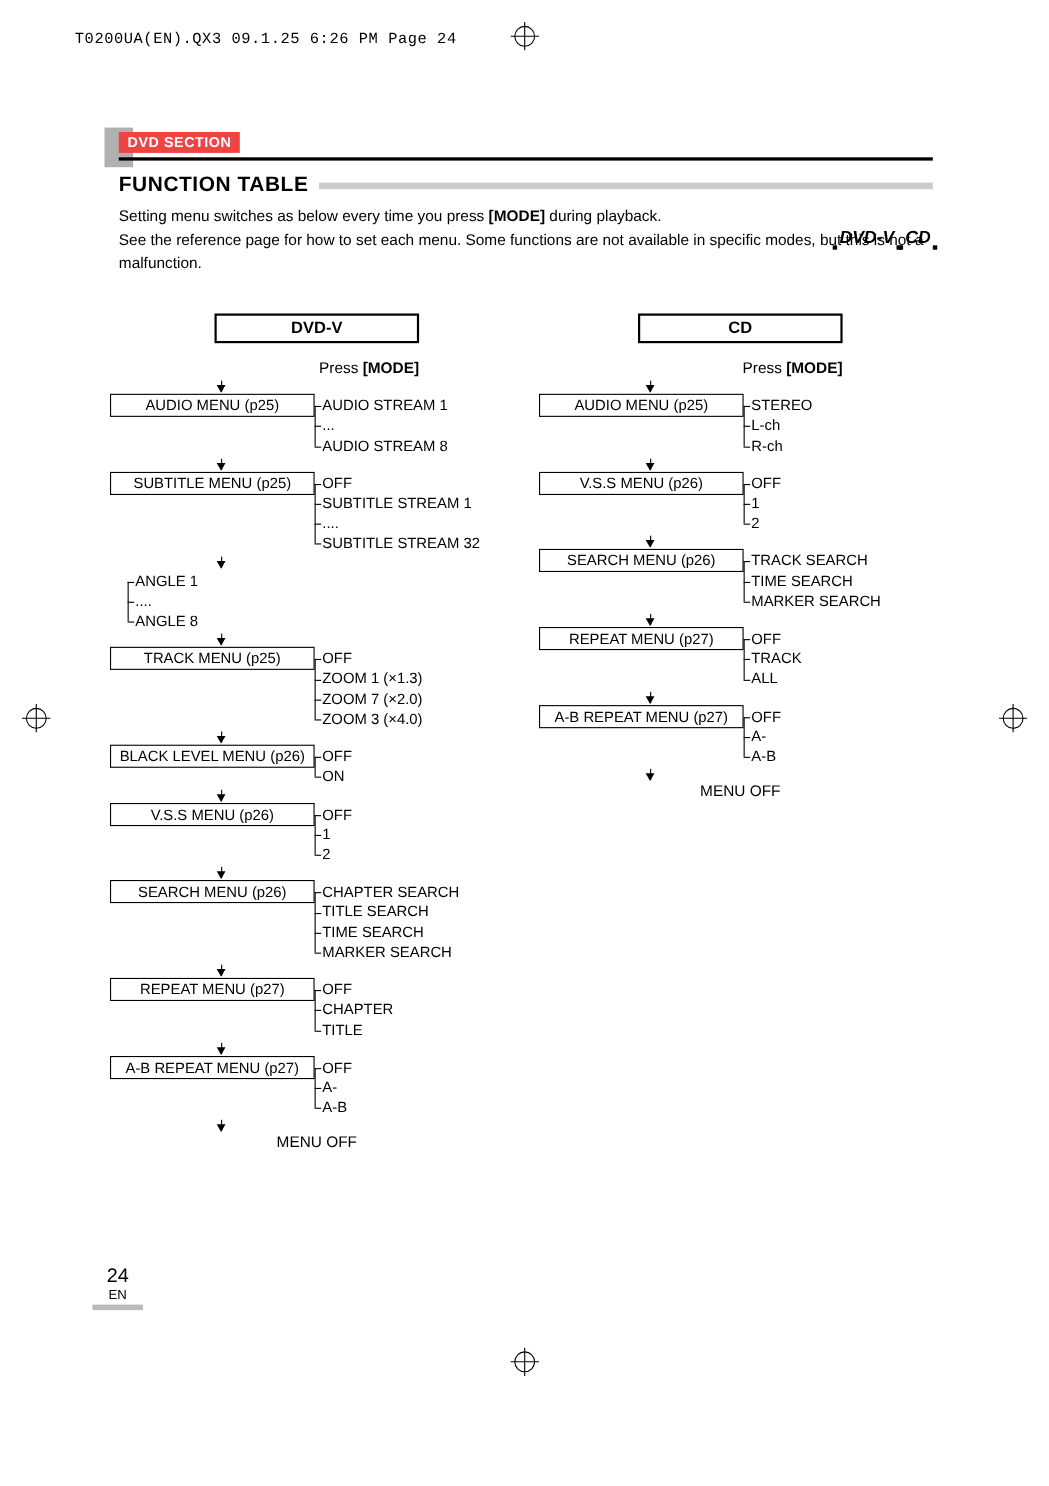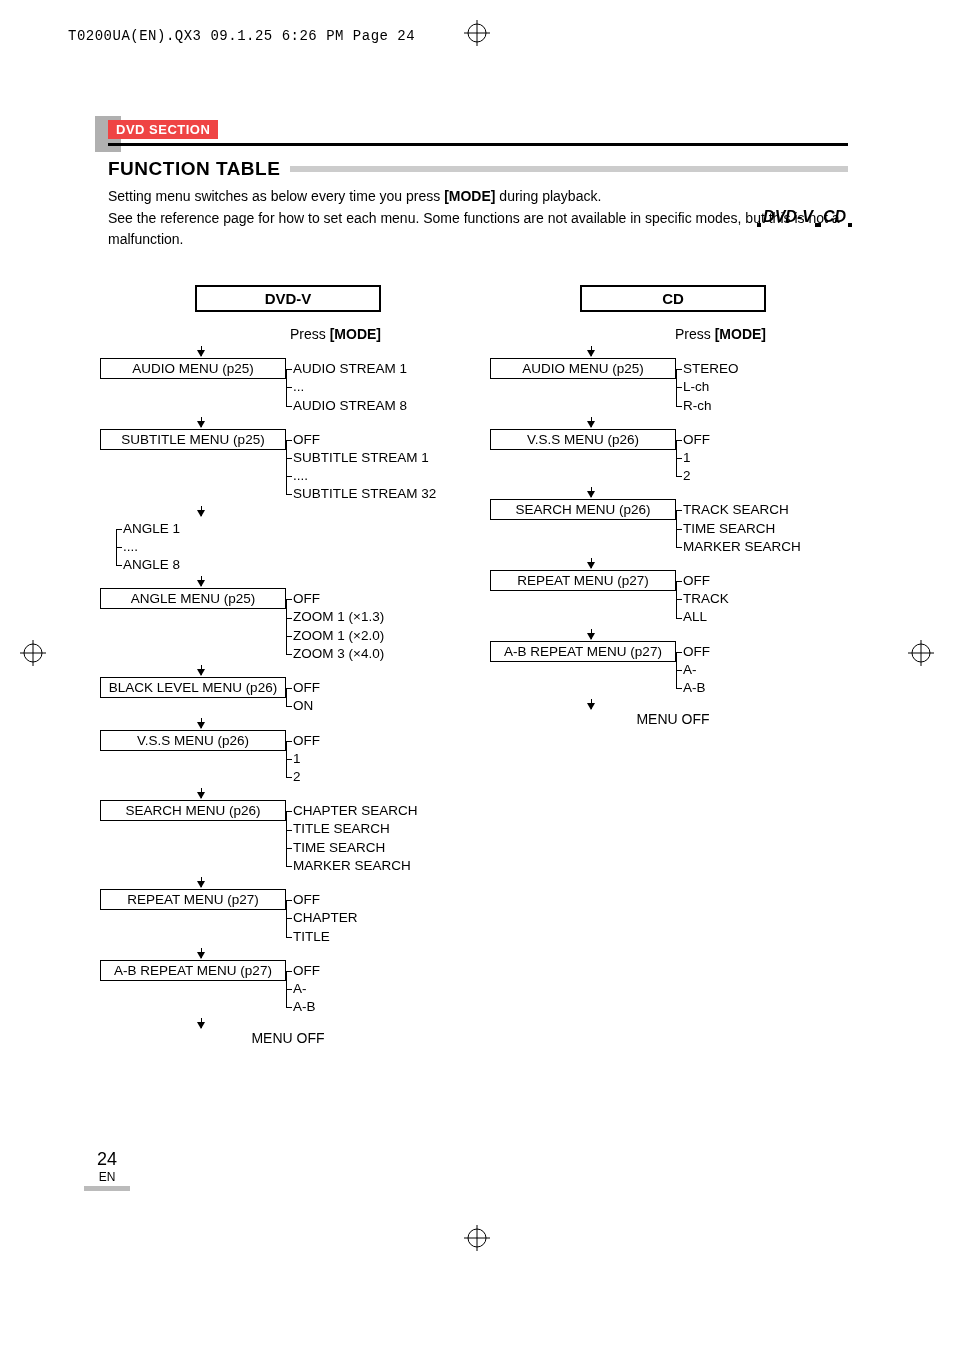--- a/index.html
+++ b/index.html
@@ -325,28 +325,28 @@
                 <span>....</span>
                 <span>ANGLE 8</span>
               </div>
             </div>
           </div>
           <div style="width: 186px; display: flex; justify-content: center;">
             <div class="arrow-down"></div>
           </div>
           <div class="node-wrap">
             <div class="node-left">
-              <div class="node-box">ANGLE MENU (p25)</div>
+              <div class="node-box">TRACK MENU (p25)</div>
             </div>
             <div class="options">
               <div class="bracket" style="height: 54.6px; margin-top: 9.1px;"></div>
               <div class="opt-list">
                 <span>OFF</span>
                 <span>ZOOM 1 (×1.3)</span>
-                <span>ZOOM 1 (×2.0)</span>
+                <span>ZOOM 7 (×2.0)</span>
                 <span>ZOOM 3 (×4.0)</span>
               </div>
             </div>
           </div>
           <div style="width: 186px; display: flex; justify-content: center;">
             <div class="arrow-down"></div>
           </div>
           <div class="node-wrap">
             <div class="node-left">
               <div class="node-box">BLACK LEVEL MENU (p26)</div>

